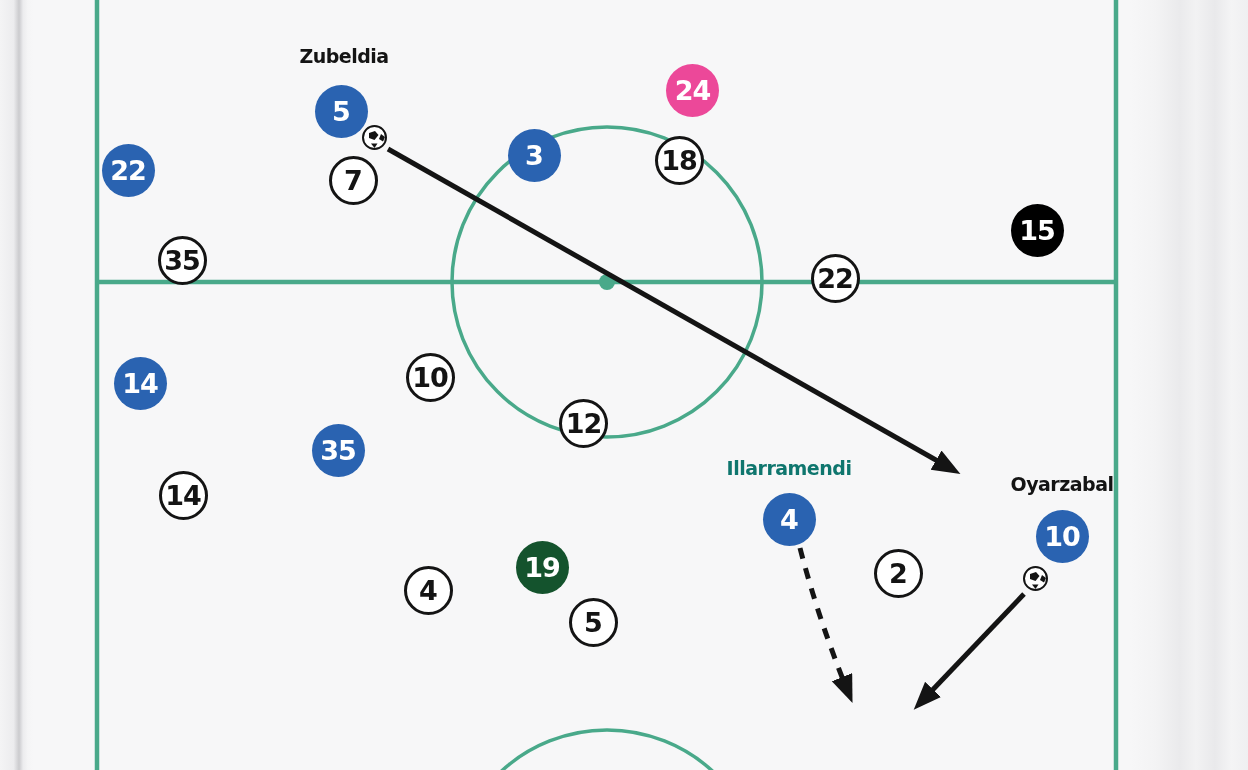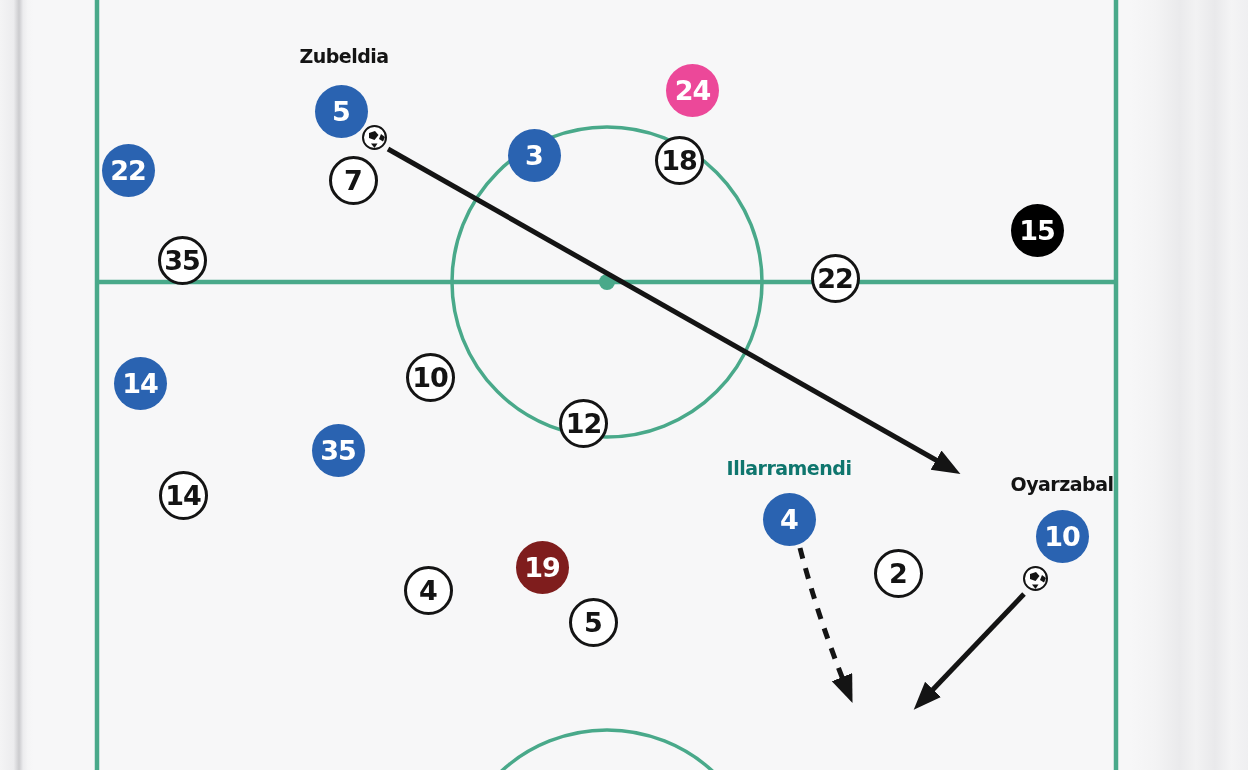--- a/index.html
+++ b/index.html
@@ -98,21 +98,21 @@
 
   <div class="edge-shadow left"></div>
   <div class="edge-shadow right"></div>
 <div class="player blue" style="left: 314.5px; top: 84.5px; background: rgb(42, 99, 177);">5</div>
     <div class="player blue" style="left: 101.5px; top: 143.5px; background: rgb(42, 99, 177);">22</div>
     <div class="player blue" style="left: 507.5px; top: 128.5px; background: rgb(42, 99, 177);">3</div>
     <div class="player blue" style="left: 666px; top: 63.5px; background: #ec4899;">24</div>
     <div class="player blue" style="left: 1010.5px; top: 203.5px; background: #000000;">15</div>
     <div class="player blue" style="left: 113.5px; top: 356.5px; background: rgb(42, 99, 177);">14</div>
     <div class="player blue" style="left: 311.5px; top: 423.5px; background: rgb(42, 99, 177);">35</div>
-    <div class="player blue" style="left: 515.5px; top: 540.5px; background: #7f1d1d;">19</div>
+    <div class="player blue" style="left: 515.5px; top: 540.5px; background: #14532d;">19</div>
     <div class="player blue" style="left: 762.5px; top: 492.5px; background: rgb(42, 99, 177);">4</div>
     <div class="player blue" style="left: 1035.5px; top: 509.5px; background: rgb(42, 99, 177);">10</div>
     <div class="player white" style="left: 328.5px; top: 155.5px;">7</div>
     <div class="player white" style="left: 157.5px; top: 235.5px;">35</div>
     <div class="player white" style="left: 654.5px; top: 135.5px;">18</div>
     <div class="player white" style="left: 810.5px; top: 253.5px;">22</div>
     <div class="player white" style="left: 405.5px; top: 352.5px;">10</div>
     <div class="player white" style="left: 559px; top: 398.5px;">12</div>
     <div class="player white" style="left: 158.5px; top: 470.5px;">14</div>
     <div class="player white" style="left: 403.5px; top: 565.5px;">4</div>

